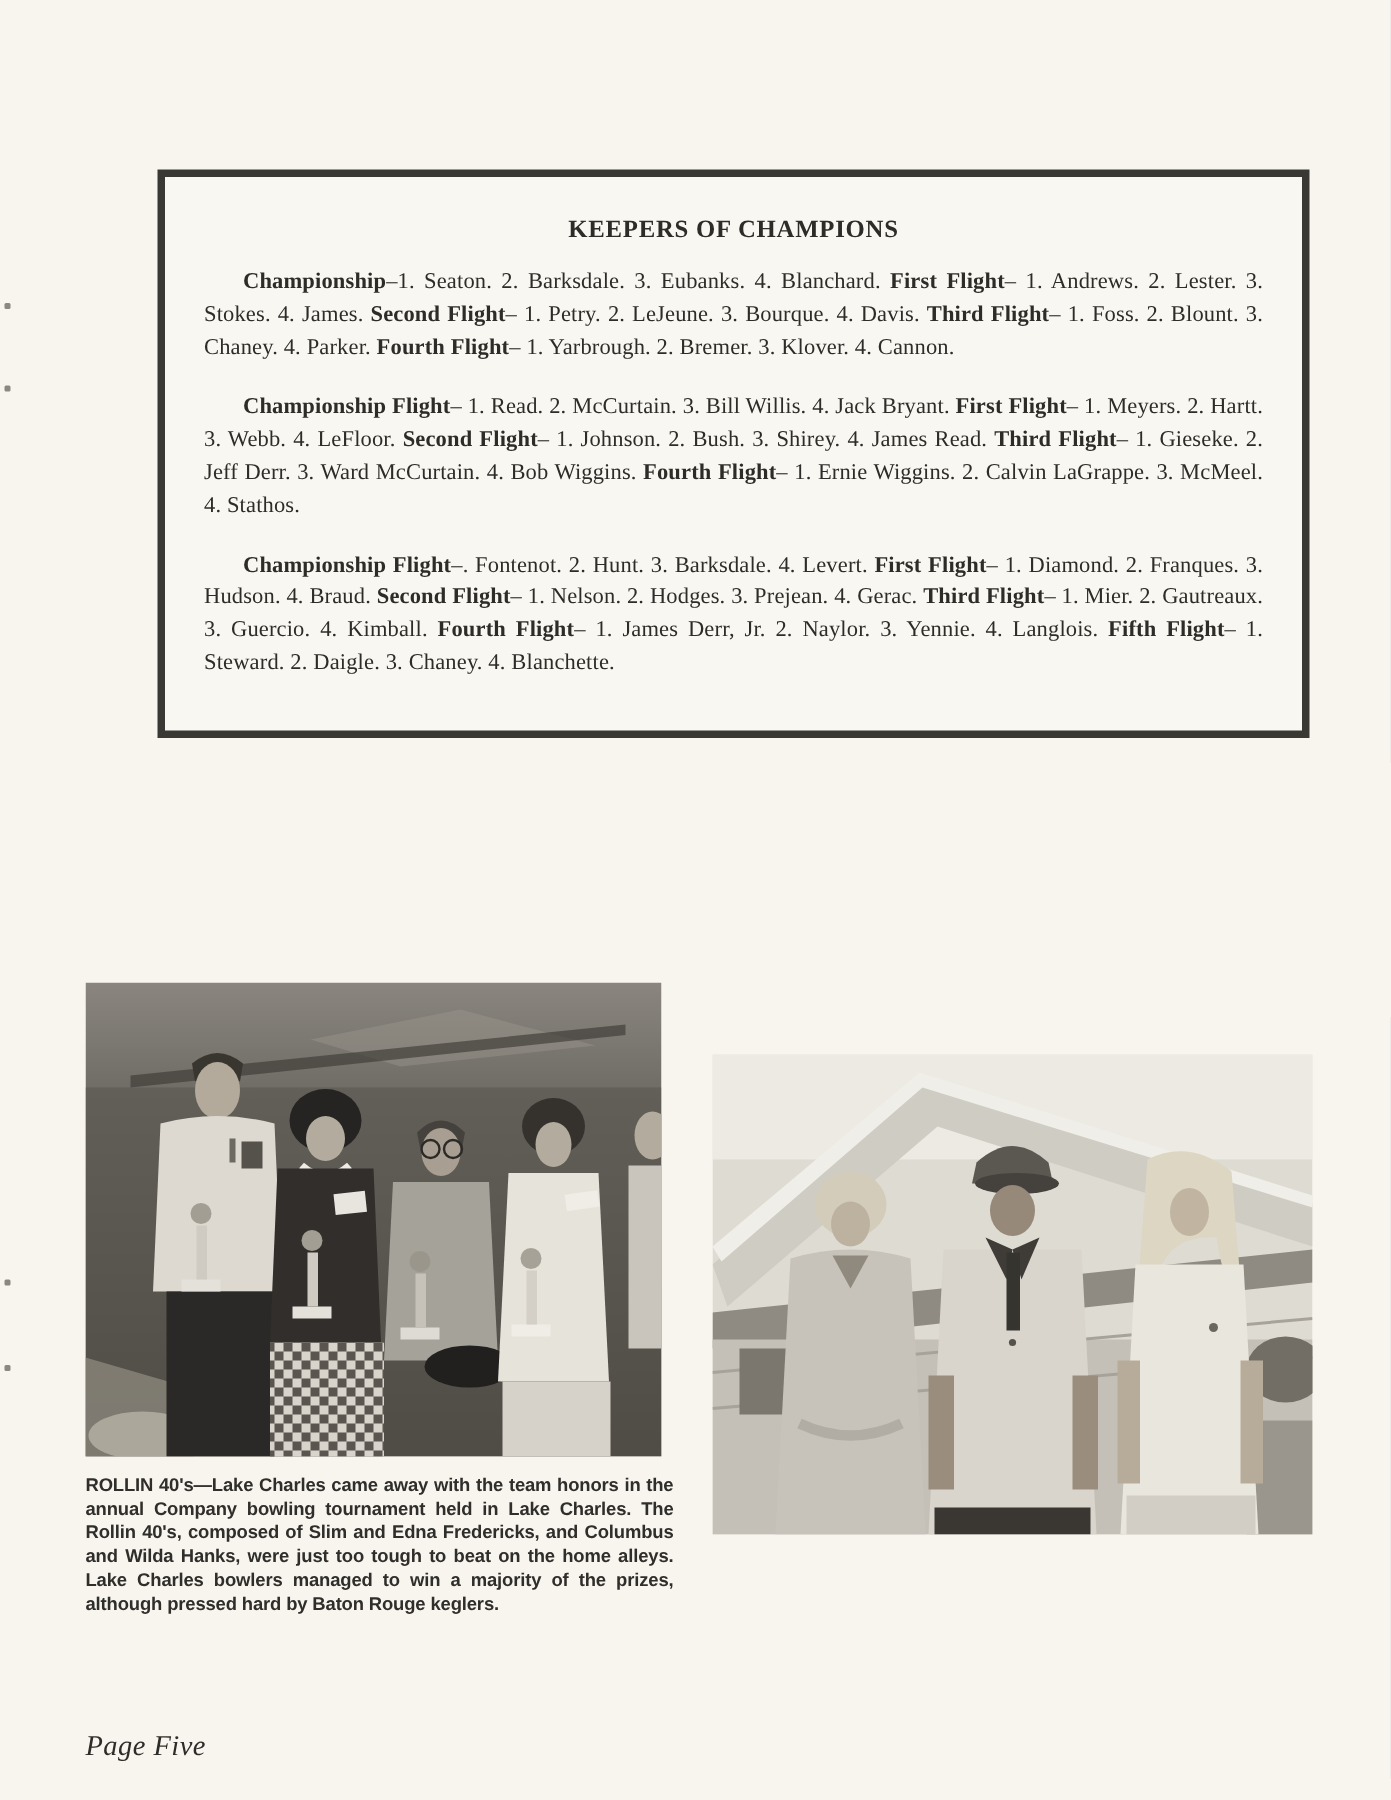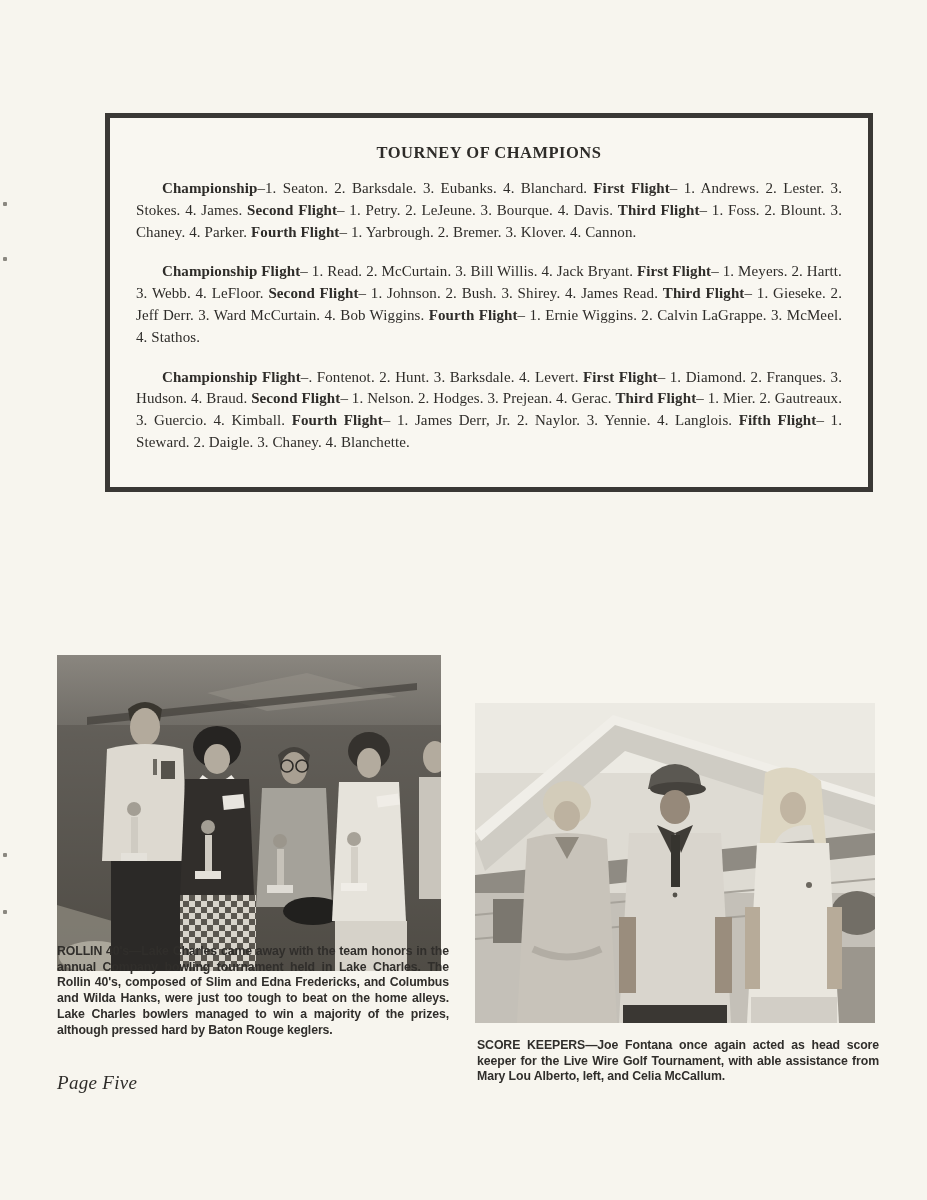--- a/index.html
+++ b/index.html
@@ -43,41 +43,41 @@
   .photo-left{left:57px;top:655px;width:384px;height:316px;}
   .photo-right{left:475px;top:703px;width:400px;height:320px;}
   
   .caption{
     position:absolute;margin:0;
     font-family:"Liberation Sans", sans-serif;
     font-weight:700;font-size:12.3px;line-height:15.7px;
     letter-spacing:-0.1px;
     text-align:justify;color:#302e2b;
   }
-  .caption-left{left:57px;top:944px;width:392px;}
+  .caption-left{left:57px;top:983px;width:392px;}
   .caption-right{left:477px;top:1038px;width:402px;}
   .page-number{
-    position:absolute;left:57px;top:1072px;
+    position:absolute;left:57px;top:1154px;
     font-style:italic;font-size:19px;letter-spacing:0.3px;
   }
 </style>
 </head>
 <body>
 
 <div class="page">
 
   <span class="scan-dot" style="top:202px"></span>
   <span class="scan-dot" style="top:257px"></span>
   <span class="scan-dot" style="top:853px"></span>
   <span class="scan-dot" style="top:910px"></span>
 
   <div class="results-box">
 
     <section>
-      <h2 class="t-title">TOURNEY OF CHAMPIONS</h2>
+      <h2 class="t-title">KEEPERS OF CHAMPIONS</h2>
       <p class="t-body"><b>Championship</b><span>–1. Seaton. 2. Barksdale. 3. Eubanks. 4. Blanchard. </span><b>First Flight</b><span>– 1. Andrews. 2. Lester. 3. Stokes. 4. James. </span><b>Second Flight</b><span>– 1. Petry. 2. LeJeune. 3. Bourque. 4. Davis. </span><b>Third Flight</b><span>– 1. Foss. 2. Blount. 3. Chaney. 4. Parker. </span><b>Fourth Flight</b><span>– 1. Yarbrough. 2. Bremer. 3. Klover. 4. Cannon.</span></p>
     </section>
 
     <section>
       <p class="t-body"><b>Championship Flight</b><span>– 1. Read. 2. McCurtain. 3. Bill Willis. 4. Jack Bryant. </span><b>First Flight</b><span>– 1. Meyers. 2. Hartt. 3. Webb. 4. LeFloor. </span><b>Second Flight</b><span>– 1. Johnson. 2. Bush. 3. Shirey. 4. James Read. </span><b>Third Flight</b><span>– 1. Gieseke. 2. Jeff Derr. 3. Ward McCurtain. 4. Bob Wiggins. </span><b>Fourth Flight</b><span>– 1. Ernie Wiggins. 2. Calvin LaGrappe. 3. McMeel. 4. Stathos.</span></p>
     </section>
 
     <section>
       <p class="t-body"><b>Championship Flight</b><span>–. Fontenot. 2. Hunt. 3. Barksdale. 4. Levert. </span><b>First Flight</b><span>– 1. Diamond. 2. Franques. 3. Hudson. 4. Braud. </span><b>Second Flight</b><span>– 1. Nelson. 2. Hodges. 3. Prejean. 4. Gerac. </span><b>Third Flight</b><span>– 1. Mier. 2. Gautreaux. 3. Guercio. 4. Kimball. </span><b>Fourth Flight</b><span>– 1. James Derr, Jr. 2. Naylor. 3. Yennie. 4. Langlois. </span><b>Fifth Flight</b><span>– 1. Steward. 2. Daigle. 3. Chaney. 4. Blanchette.</span></p>
     </section>
@@ -186,17 +186,16 @@
       <path d="M290 70 Q318 56 346 78 L354 176 Q340 152 336 122 Q302 120 296 152 L282 176 Z" fill="#ddd6c2"></path>
       <ellipse cx="318" cy="105" rx="13" ry="16" fill="#c1b5a2"></ellipse>
       <path d="M282 140 L354 140 L364 320 L272 320 Z" fill="#e9e6de"></path>
       <rect x="270" y="204" width="15" height="82" fill="#b7ab99"></rect>
       <rect x="352" y="204" width="15" height="82" fill="#b7ab99"></rect>
       <circle cx="334" cy="182" r="3" fill="#6b675f"></circle>
       <rect x="276" y="294" width="86" height="26" fill="#d2cec6"></rect>
     </svg>
   </figure>
 
-  <p class="caption caption-right">SCORE KEEPERS—Joe Fontana once again acted as head score keeper for the Live Wire Golf Tournament, with able assistance from Mary Lou Alberto, left, and Celia McCallum.</p>
 
   <div class="page-number">Page Five</div>
 
 </div>
 
 </body></html>

